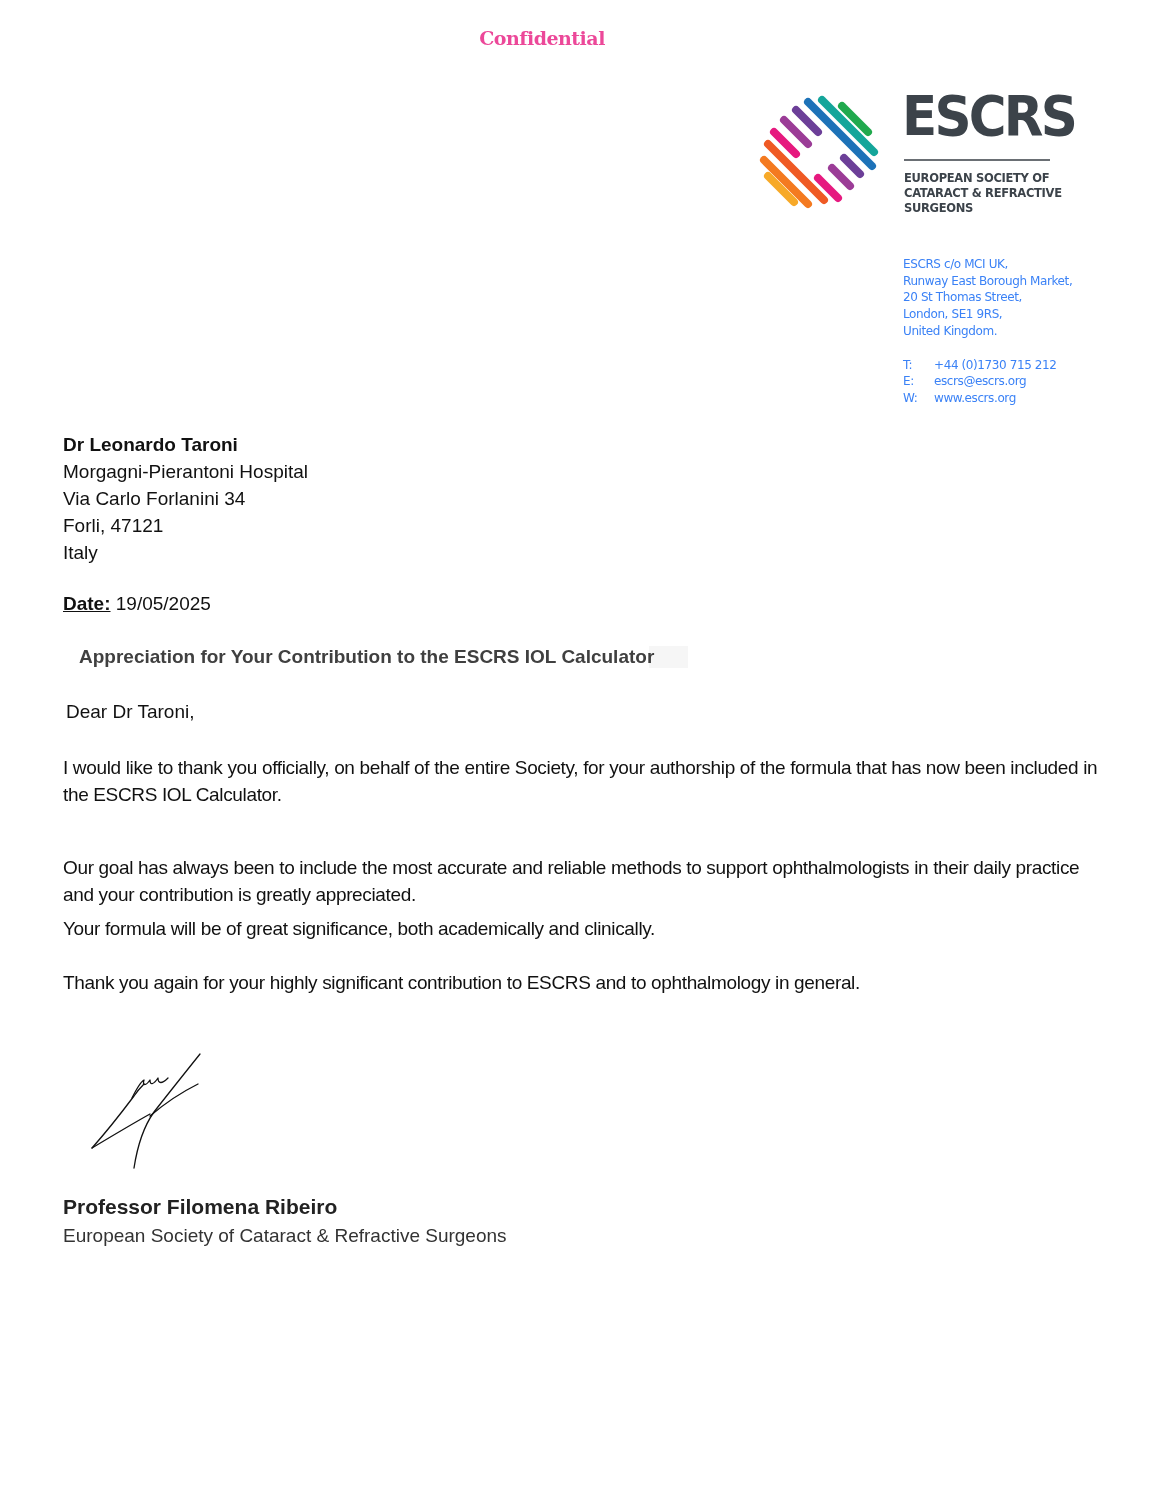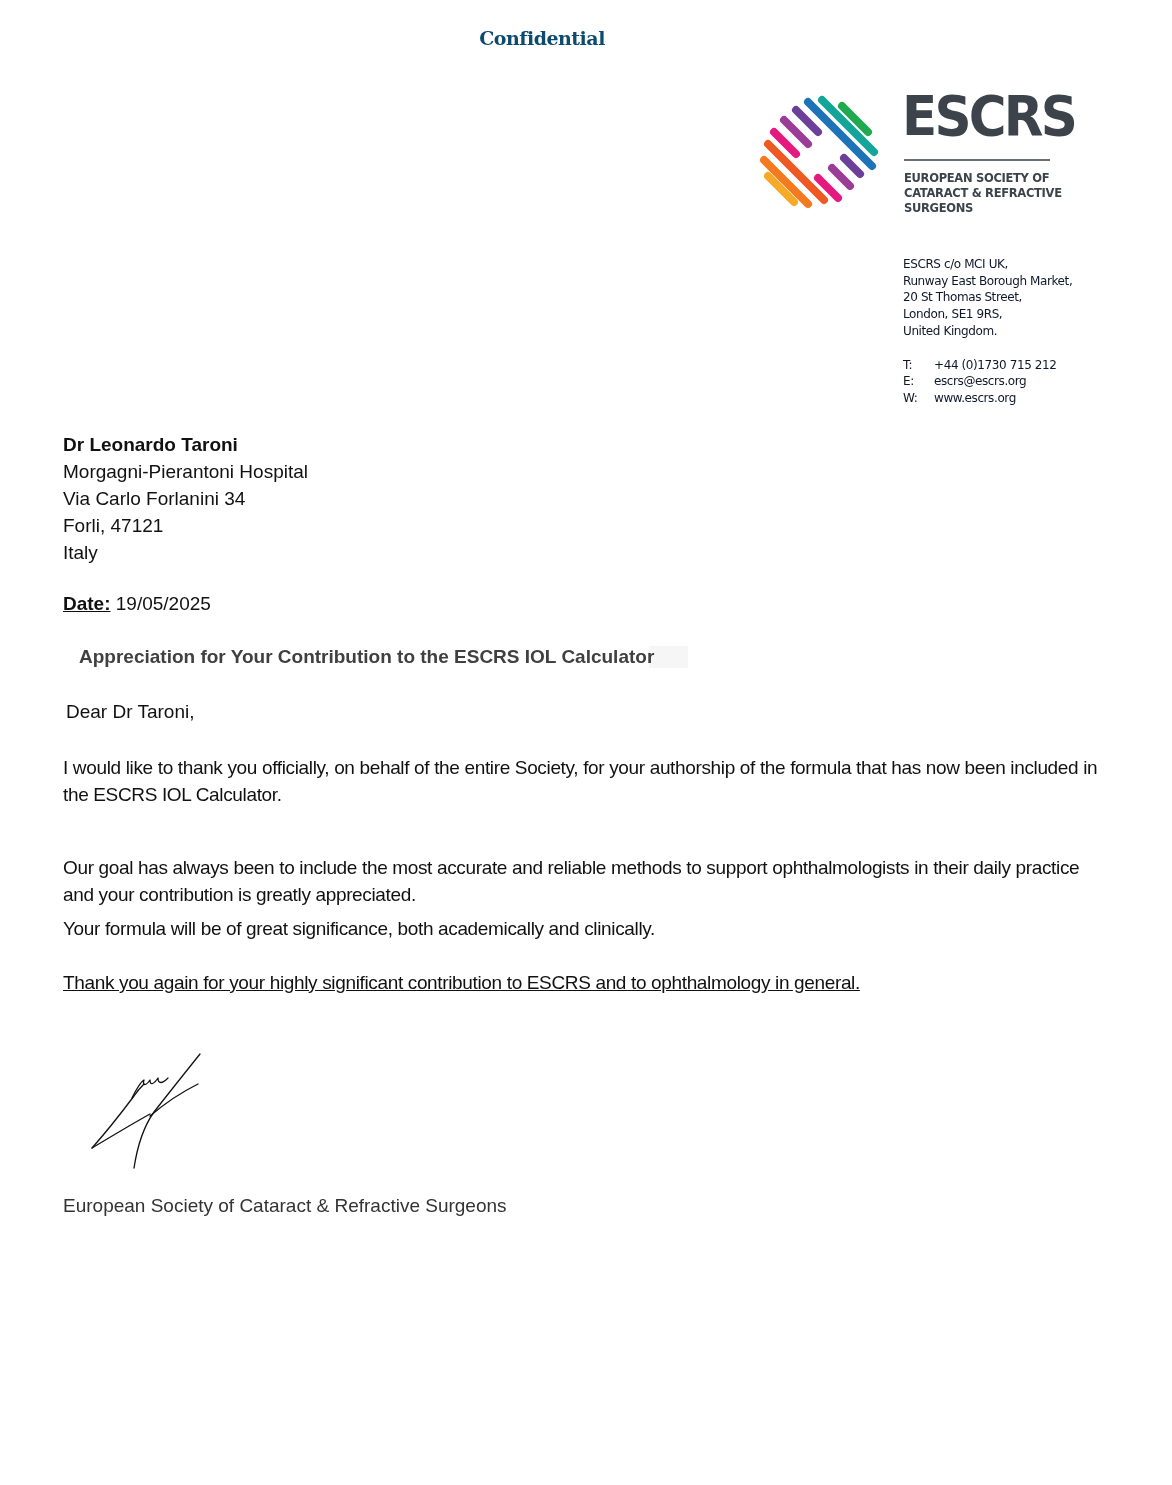--- a/index.html
+++ b/index.html
@@ -1,44 +1,44 @@
 <!DOCTYPE html>
 <html><head>
 <meta charset="utf-8">
 <style>
   html, body { margin: 0; padding: 0; background: #ffffff; }
   body { width: 1172px; height: 1485px; position: relative; overflow: hidden;
          font-family: "Liberation Sans", "DejaVu Sans", sans-serif; color: #111; }
   .confidential { position: absolute; top: 27px; left: 0; width: 1084px; text-align: center;
-         font-family: "DejaVu Serif", serif; font-weight: bold; font-size: 19px; color: #0c4a6e; letter-spacing: -0.5px; }
+         font-family: "DejaVu Serif", serif; font-weight: bold; font-size: 19px; color: #ec4899; letter-spacing: -0.5px; }
   .logo-mark { position: absolute; left: 756px; top: 92px; width: 128px; height: 128px; }
   .wordmark { position: absolute; left: 902px; top: 88px; font-family: "DejaVu Sans", sans-serif;
          font-weight: bold; font-size: 56px; color: #3c434a; letter-spacing: -3px; transform: scaleX(0.92); transform-origin: left top; line-height: 1; }
   .logo-rule { position: absolute; left: 904px; top: 159px; width: 146px; height: 1.5px; background: #6a6f74; }
   .logo-sub { position: absolute; left: 904px; top: 171px; font-family: "DejaVu Sans", sans-serif;
          font-size: 11.5px; line-height: 15px; color: #3c434a; font-weight: bold; letter-spacing: -0.3px; }
   .logo-sub div { white-space: nowrap; }
   .contact { position: absolute; left: 903px; top: 256px; font-family: "DejaVu Sans", sans-serif;
-         font-size: 12px; line-height: 16.7px; color: #0f172a; letter-spacing: -0.4px; }
+         font-size: 12px; line-height: 16.7px; color: #3b82f6; letter-spacing: -0.4px; }
   .contact .line { white-space: nowrap; }
   .contact .gap { height: 17px; }
   .contact .row { display: flex; white-space: nowrap; }
   .contact .row .k { width: 31px; }
   .recipient { position: absolute; left: 63px; top: 431px; font-size: 19px; line-height: 27px; }
   .recipient .name { font-weight: bold; }
   .date { position: absolute; left: 63px; top: 593px; font-size: 19px; }
   .date b { font-weight: bold; text-decoration: underline; }
   .subject { position: absolute; left: 79px; top: 646px; font-size: 19px; font-weight: bold; color: #404040;
          background: linear-gradient(to right, #ffffff 0, #ffffff 570px, #f6f6f6 570px, #f6f6f6 607px); padding-right: 34px; }
   .salutation { position: absolute; left: 66px; top: 701px; font-size: 19px; }
   .para { position: absolute; left: 63px; width: 1050px; font-size: 19px; line-height: 27px; letter-spacing: -0.35px; }
   .p1 { top: 754px; }
   .p2 { top: 834px; margin-top: 20px; }
   .p3 { top: 915px; }
-  .p4 { top: 969px; text-decoration: underline; }
+  .p4 { top: 969px; }
   .signature { position: absolute; left: 88px; top: 1050px; width: 120px; height: 125px; }
   .signer { position: absolute; left: 63px; top: 1192px; }
   .signer .name { font-weight: bold; font-size: 21px; color: #222; line-height: 30px; }
   .signer .role { font-size: 21px; color: #222; line-height: 30px; }
   .signer .org { font-size: 19px; color: #333; line-height: 27px; text-align: right; }
 </style>
 </head>
 <body>
 
 <div class="confidential">Confidential</div>
@@ -115,14 +115,15 @@
   <g fill="none" stroke="#111" stroke-width="1.3" stroke-linecap="round" stroke-linejoin="round">
     <path d="M112 4 C 96 24, 80 44, 66 62 C 56 76, 50 92, 46 118"></path>
     <path d="M4 98 C 20 80, 34 62, 46 46 C 50 40, 54 36, 56 34"></path>
     <path d="M4 98 C 24 86, 44 74, 62 64"></path>
     <path d="M44 48 C 48 40, 52 32, 56 30 C 54 36, 58 36, 62 30 C 62 36, 66 34, 70 28 C 70 34, 74 34, 80 28"></path>
     <path d="M62 66 C 76 54, 90 44, 110 34"></path>
   </g>
 </svg>
 
 <div class="signer">
+  <div class="name">Professor Filomena Ribeiro</div>
   <div class="org">European Society of Cataract &amp; Refractive Surgeons</div>
 </div>
 
 </body></html>

